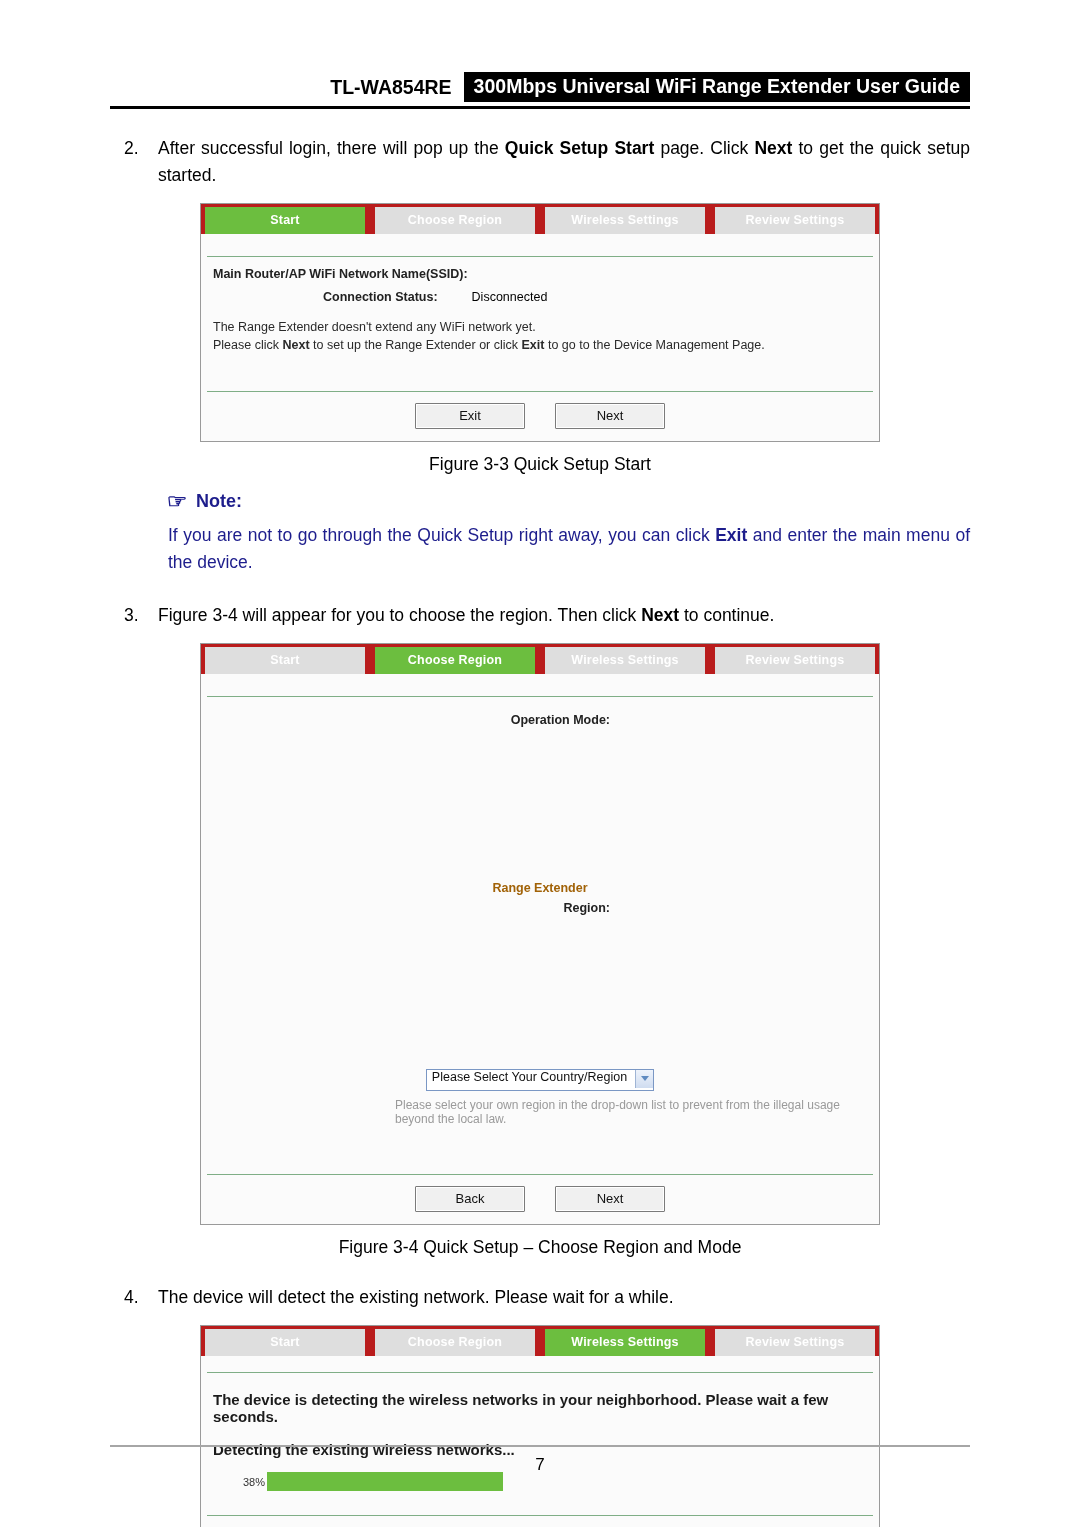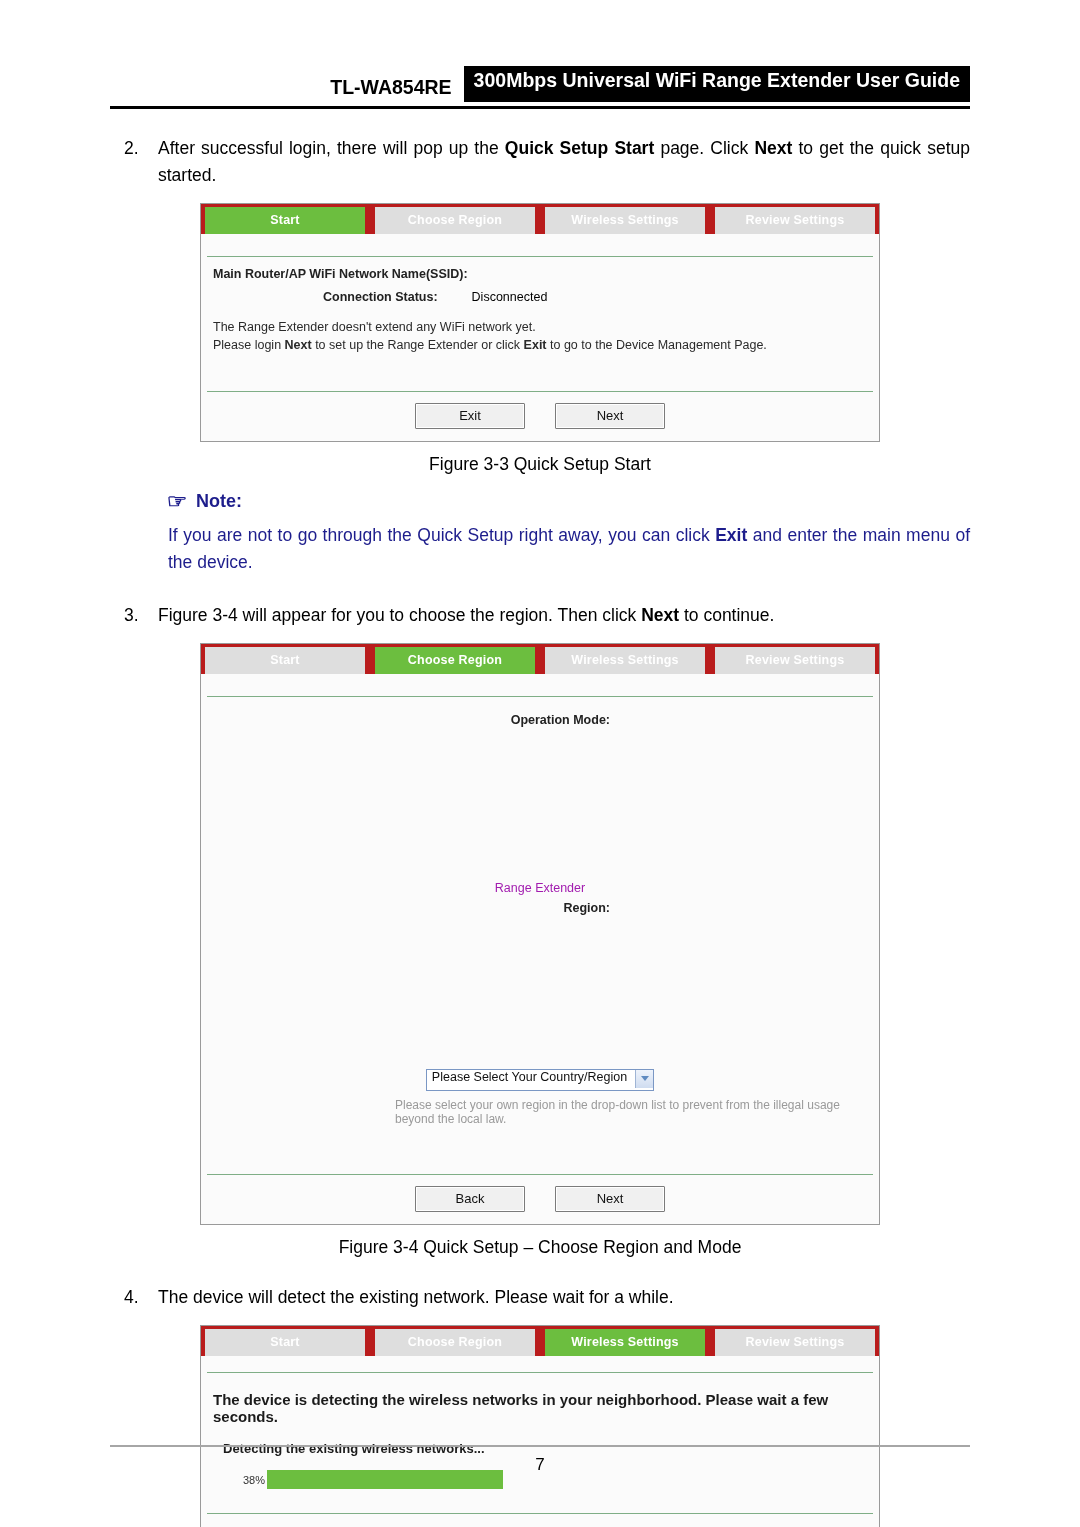--- a/index.html
+++ b/index.html
@@ -39,21 +39,21 @@
     letter-spacing: 0px;
     padding-right: 12px;
     padding-bottom: 3px;
     white-space: nowrap;
   }
   .header-title {
     background: #000000;
     color: #ffffff;
     font-size: 19.5px;
     font-weight: bold;
-    padding: 5px 10px 12px 10px;
+    padding: 5px 10px 6px 10px;
     white-space: nowrap;
     line-height: 1.0;
   }
   .header-rule {
     border-bottom: 3px solid #000000;
     margin-top: 4px;
   }
 
   
   .item {
@@ -195,21 +195,21 @@
     flex-direction: column;
   }
   .form-row .flabel {
     width: 168px;
     flex: 0 0 168px;
     text-align: right;
     font-weight: bold;
     padding-right: 14px;
     box-sizing: border-box;
   }
-  .form-row .fvalue { color: #a21caf; }
+  .form-row .fvalue { color: #a16207; font-weight: bold; }
   .select {
     display: inline-flex;
     border: 1px solid #7a97c4;
     background: #ffffff;
     font-size: 12.5px;
     height: 20px;
     padding-left: 5px;
   }
   .select .seltext { padding-right: 8px; color: #111; }
   .select .selbtn {
@@ -237,24 +237,23 @@
 
   
   .detect-line {
     font-weight: bold;
     font-size: 15px;
     color: #1b1b1b;
     margin-top: 4px;
   }
   .detect-line2 {
     font-weight: bold;
-    font-size: 13px;
+    font-size: 15px;
     color: #1b1b1b;
     margin-top: 16px;
-    margin-left: 10px;
   }
   .progress-wrap {
     margin-top: 14px;
     display: flex;
     align-items: center;
     padding-left: 30px;
   }
   .progress-pct {
     font-size: 11px;
     color: #333;
@@ -308,21 +307,21 @@
     <div class="ui-tabs-pad"></div>
     <div class="grule"></div>
     <div class="ui-content">
       <div class="lbl-bold">Main Router/AP WiFi Network Name(SSID):</div>
       <div class="row-indent">
         <span class="k">Connection Status:</span>
         <span class="v">Disconnected</span>
       </div>
       <div class="ui-para">
         <div>The Range Extender doesn't extend any WiFi network yet.</div>
-        <div><span>Please login </span><b>Next</b><span> to set up the Range Extender or click </span><b>Exit</b><span> to go to the Device Management Page.</span></div>
+        <div><span>Please click </span><b>Next</b><span> to set up the Range Extender or click </span><b>Exit</b><span> to go to the Device Management Page.</span></div>
       </div>
       <div style="height:24px;"></div>
     </div>
     <div class="grule"></div>
     <div class="ui-footer">
       <div class="btn">Exit</div>
       <div class="btn">Next</div>
     </div>
   </div>
   <div class="caption">Figure 3-3 Quick Setup Start</div>

